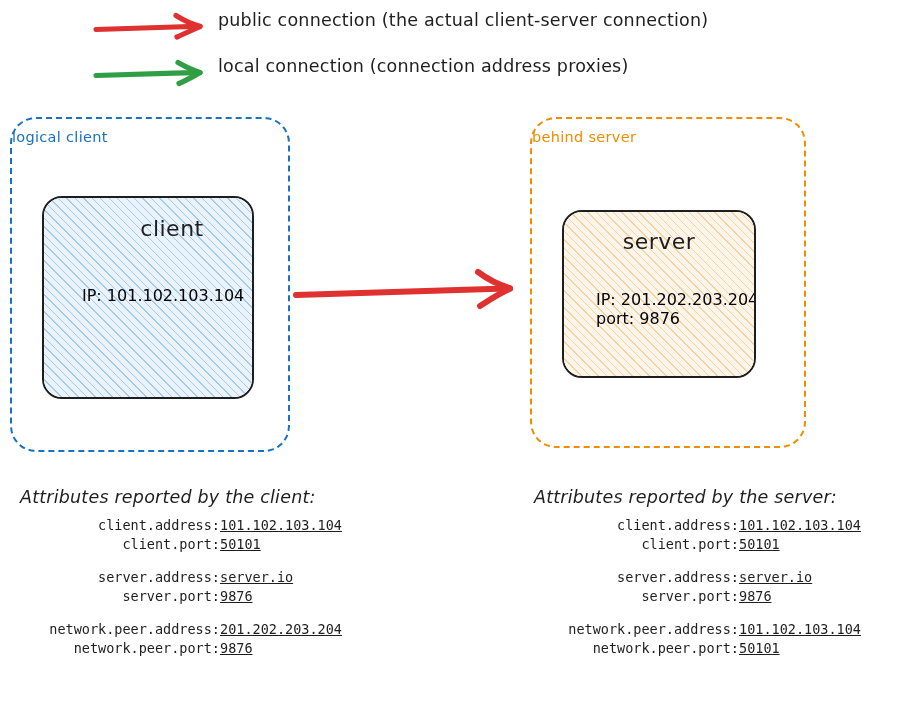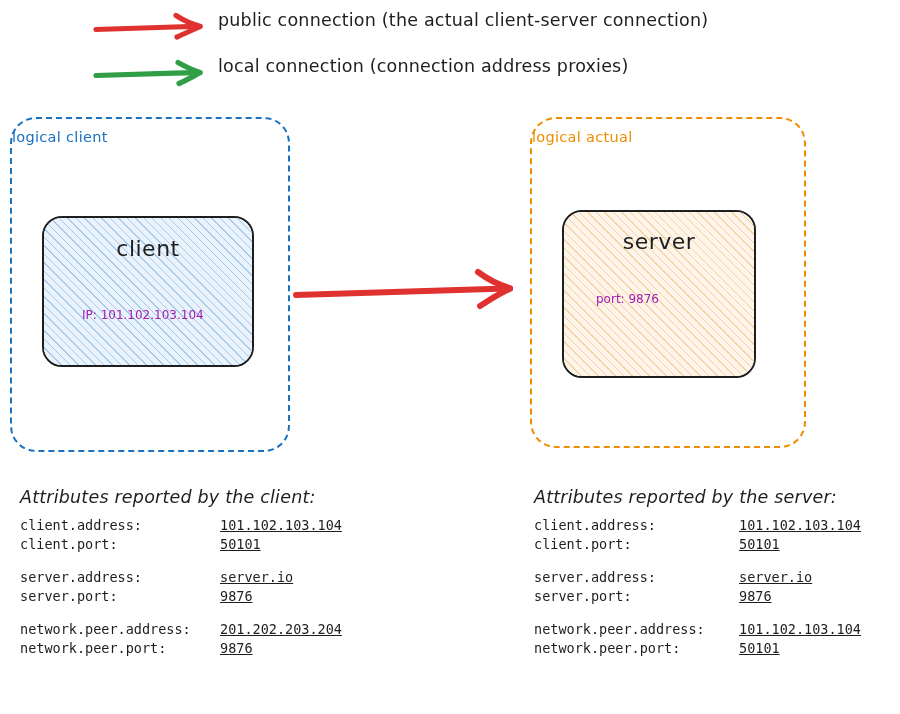--- a/index.html
+++ b/index.html
@@ -67,42 +67,42 @@
     width: 100%;
     text-align: center;
     font-size: 22px;
     letter-spacing: 0.5px;
     color: #1e1e1e;
     font-family: "DejaVu Sans", sans-serif;
   }
   .node-lines {
     position: absolute;
     left: 38px;
-    font-size: 12px;
+    font-size: 16px;
     line-height: 19px;
-    color: #a21caf;
+    color: #000000;
     white-space: nowrap;
     font-family: "DejaVu Sans", sans-serif;
   }
 
   
   #main-arrow { position: absolute; left: 288px; top: 258px; }
 
   
   .attr-panel { position: absolute; }
   .attr-heading {
     font-size: 17.5px;
     font-style: italic;
     letter-spacing: 0.2px;
     color: #1e1e1e;
     white-space: nowrap;
     margin-bottom: 9px;
     font-family: "DejaVu Sans", sans-serif;
   }
-  .attr-group { margin-bottom: 14px; }
+  .attr-group { margin-bottom: 14px; text-align: right; }
   .attr-row {
     display: flex;
     font-family: "DejaVu Sans Mono", monospace;
     font-size: 13.5px;
     line-height: 19px;
     color: #1e1e1e;
     white-space: pre;
   }
   .attr-key { display: inline-block; }
   .attr-val { display: inline-block; text-decoration: underline; }
@@ -128,38 +128,39 @@
       <path d="M89,27.5 C96,24.5 103,20.5 110,16.8" stroke="#2f9e44" stroke-width="5.2" fill="none" stroke-linecap="round"></path>
     </svg>
     <span class="legend-label">local connection (connection address proxies)</span>
   </div>
 </div>
 
 <div class="logical-box" id="client-container" style="left:10px; top:117px; width:280px; height:335px; border-color:#1971c2;">
   <div class="logical-label" style="color:#1971c2;">logical client</div>
 </div>
 
-<div class="node" id="client-node" style="left:42px; top:216px; width:212px; height:151px;">
+<div class="node" id="client-node" style="left:42px; top:196px; width:212px; height:203px;padding-left:24px;">
   <div class="node-inner" style="background-color:#eaf3fc;
               background-image:repeating-linear-gradient(45deg, rgba(110,168,220,0.55) 0px, rgba(110,168,220,0.55) 1px, rgba(0,0,0,0) 1px, rgba(0,0,0,0) 6px);"></div>
   <div class="node-title" style="top:18px;">client</div>
   <div class="node-lines" style="top:88px;">
     <div>IP: 101.102.103.104</div>
   </div>
 </div>
 
 <div class="logical-box" id="server-container" style="left:530px; top:117px; width:276px; height:331px; border-color:#f08c00;">
-  <div class="logical-label" style="color:#f08c00;">logical actual</div>
+  <div class="logical-label" style="color:#f08c00;">behind server</div>
 </div>
 
 <div class="node" id="server-node" style="left:562px; top:210px; width:194px; height:168px;">
   <div class="node-inner" style="background-color:#fdf5ea;
               background-image:repeating-linear-gradient(45deg, rgba(240,176,90,0.50) 0px, rgba(240,176,90,0.50) 1px, rgba(0,0,0,0) 1px, rgba(0,0,0,0) 6px);"></div>
   <div class="node-title" style="top:17px;">server</div>
   <div class="node-lines" style="top:78px; left:32px;">
+    <div>IP: 201.202.203.204</div>
     <div>port: 9876</div>
   </div>
 </div>
 
 <svg id="main-arrow" width="240" height="70" viewBox="0 0 240 70">
   <path d="M8,37 C60,35.5 140,32.5 218,30.5" stroke="#e03131" stroke-width="6" fill="none" stroke-linecap="round"></path>
   <path d="M190,14 C198,20 208,26 222,30.2" stroke="#e03131" stroke-width="6" fill="none" stroke-linecap="round"></path>
   <path d="M192,48 C200,43 210,36 222,30.8" stroke="#e03131" stroke-width="6" fill="none" stroke-linecap="round"></path>
 </svg>
 

